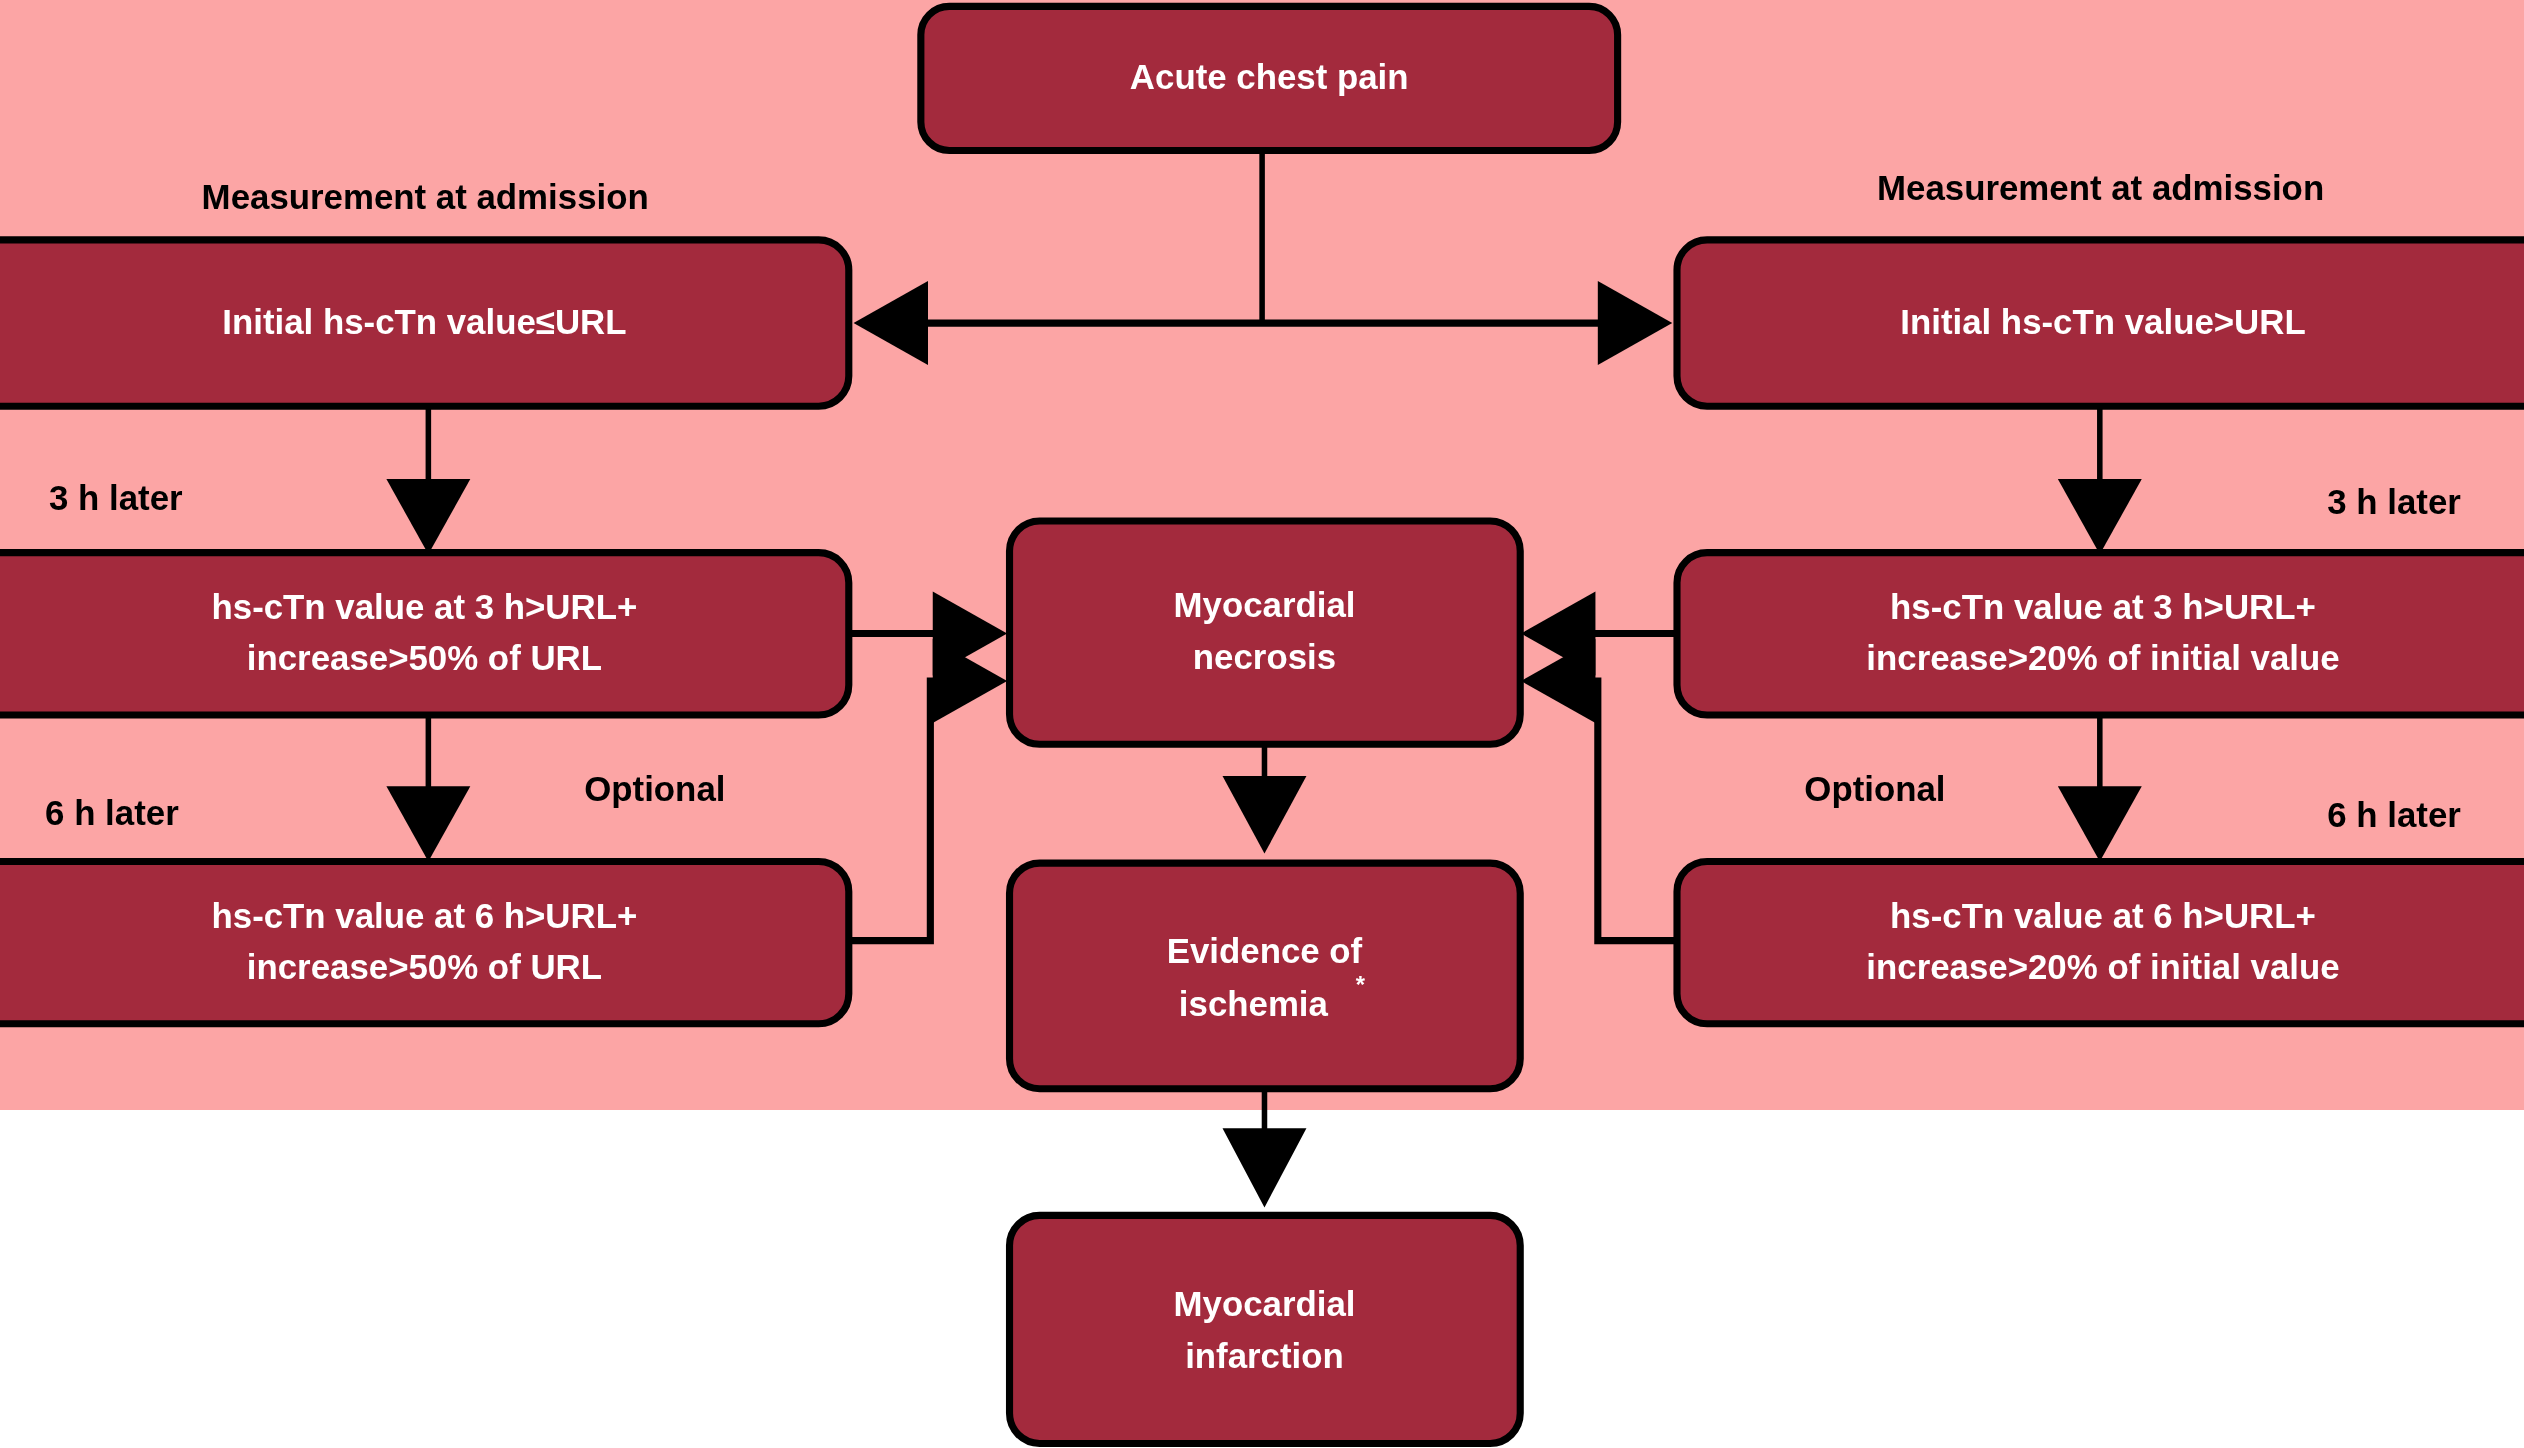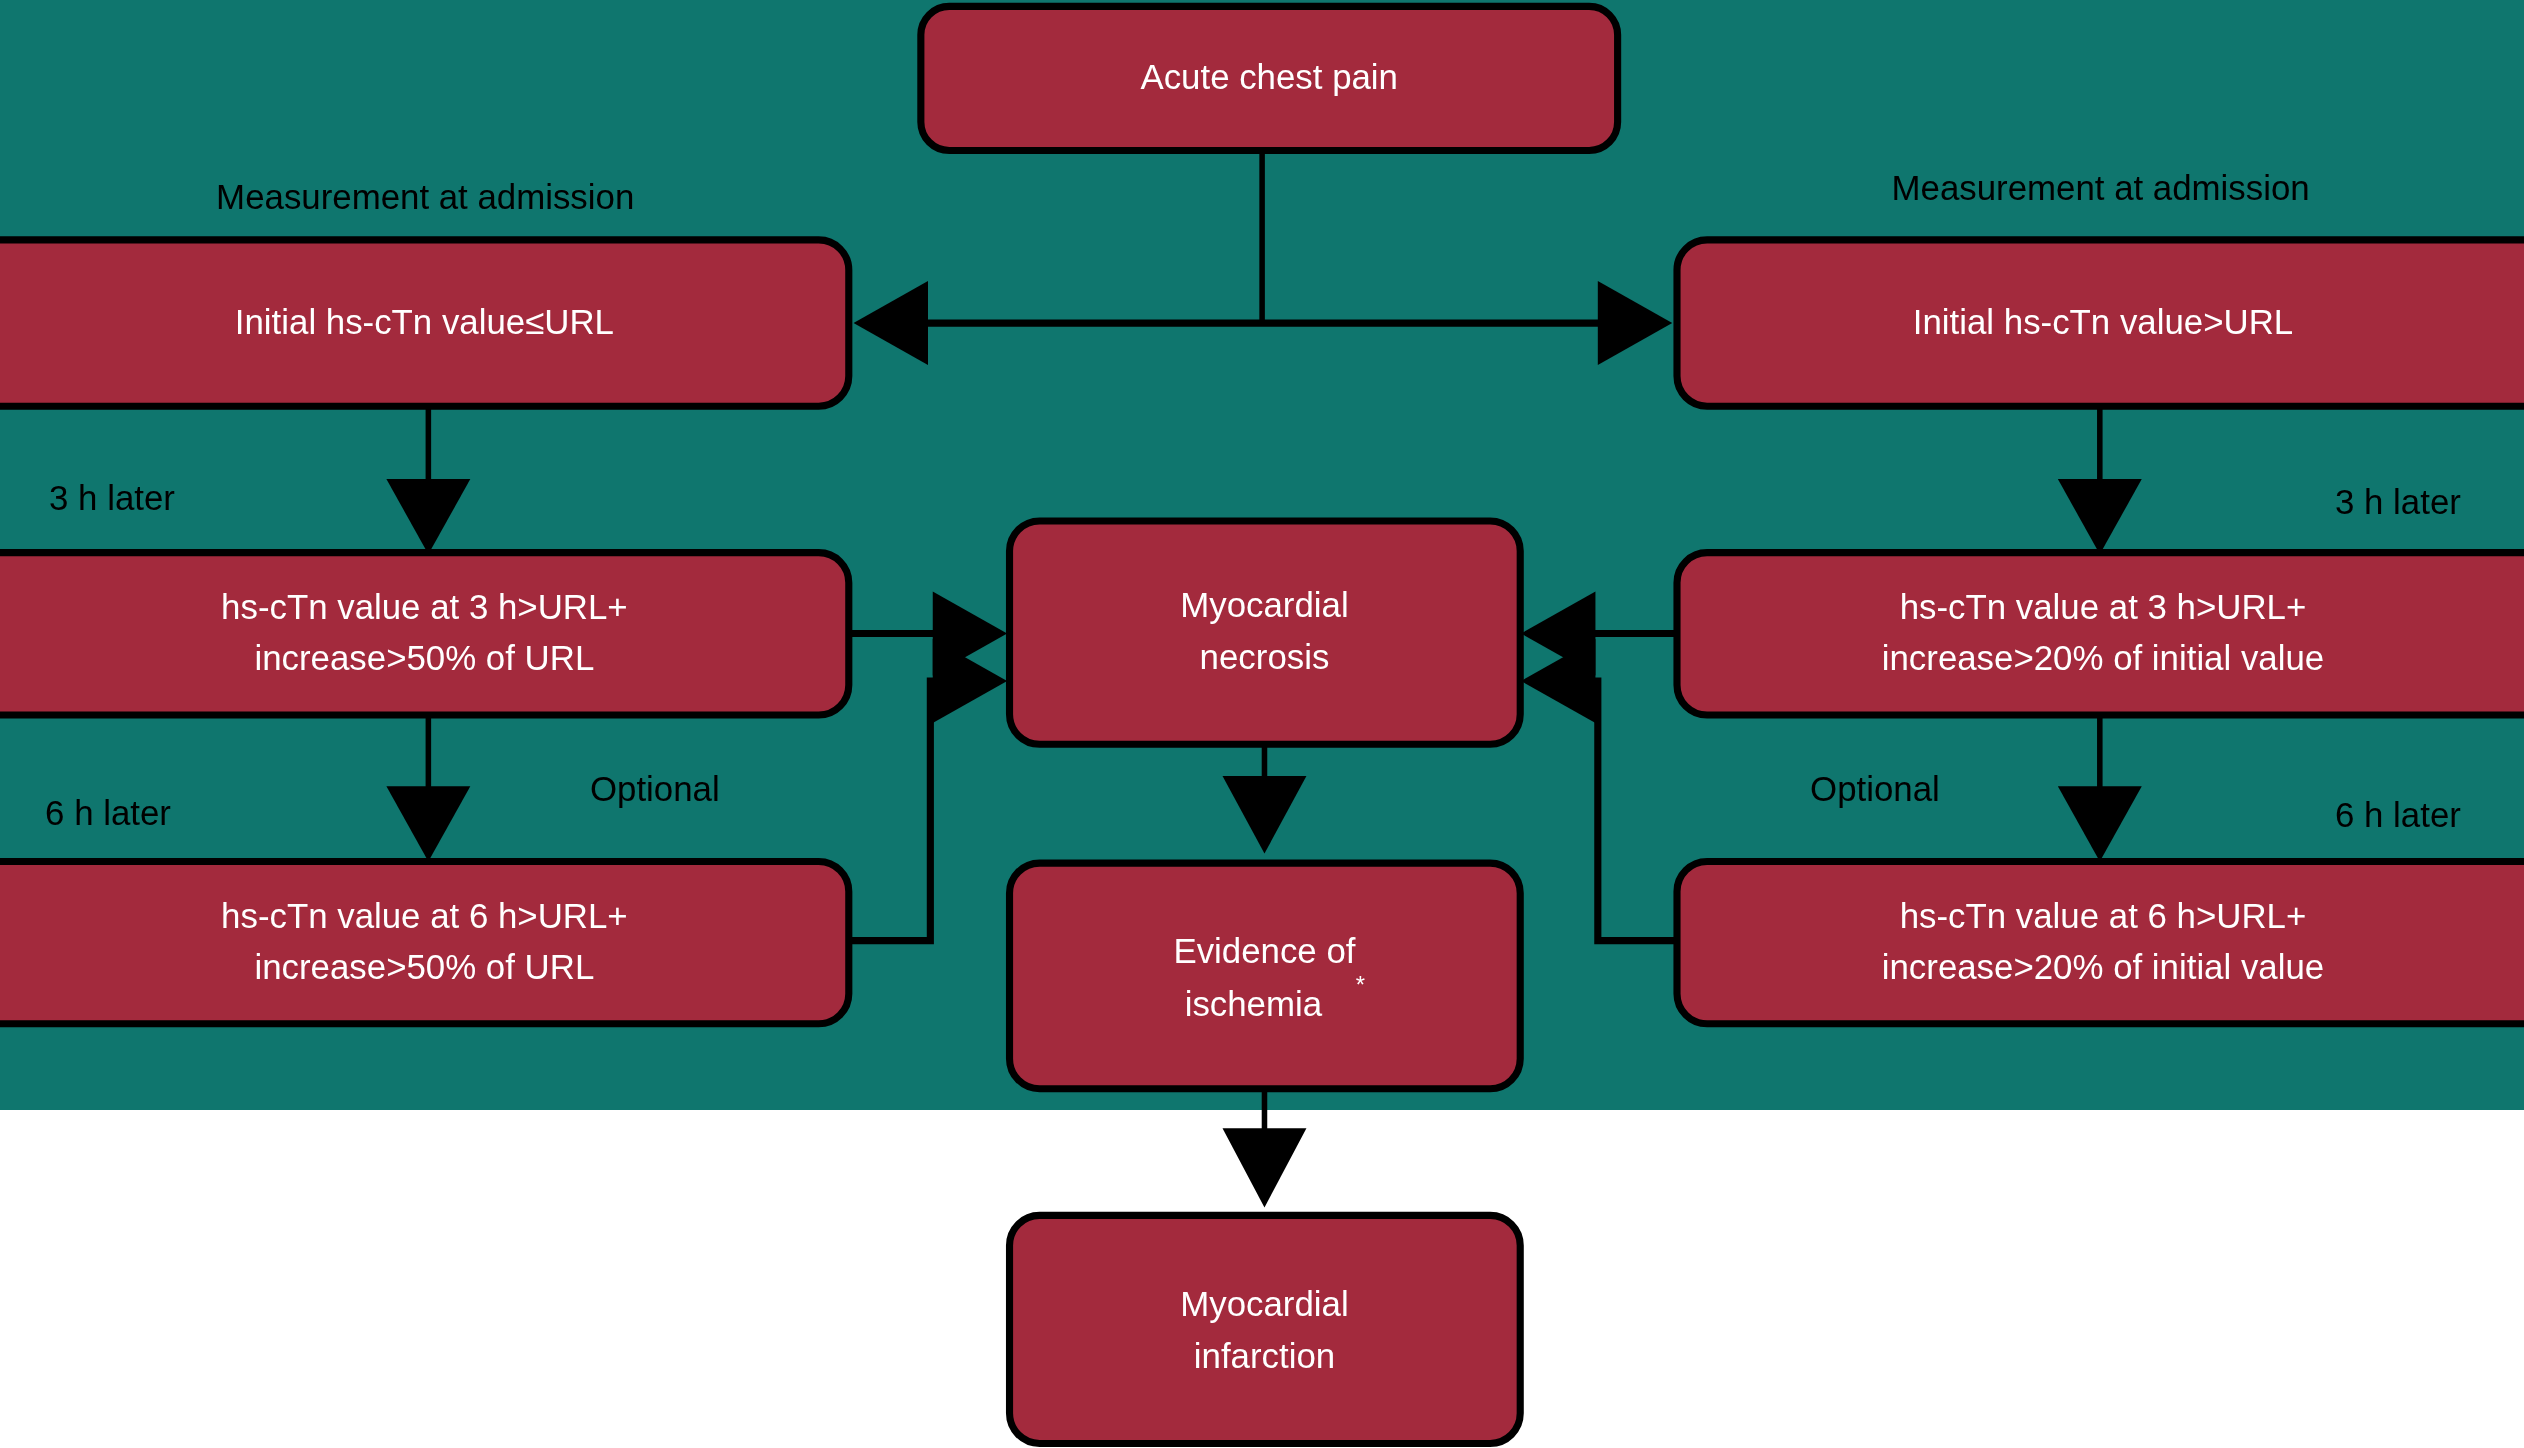--- a/index.html
+++ b/index.html
@@ -10,21 +10,22 @@
   body {
     width: 2525px;
     height: 1449px;
     font-family: "Liberation Sans", sans-serif;
     overflow: hidden;
   }
   #diagram-root {
     position: relative;
     width: 2525px;
     height: 1110px;
-    background: #0f766e;
+    background: #fca5a5;
+    font-weight: bold;
   }
   svg.flow {
     position: absolute;
     top: 0;
     left: 0;
     width: 2525px;
     height: 1449px;
     display: block;
   }
   .node-rect {

